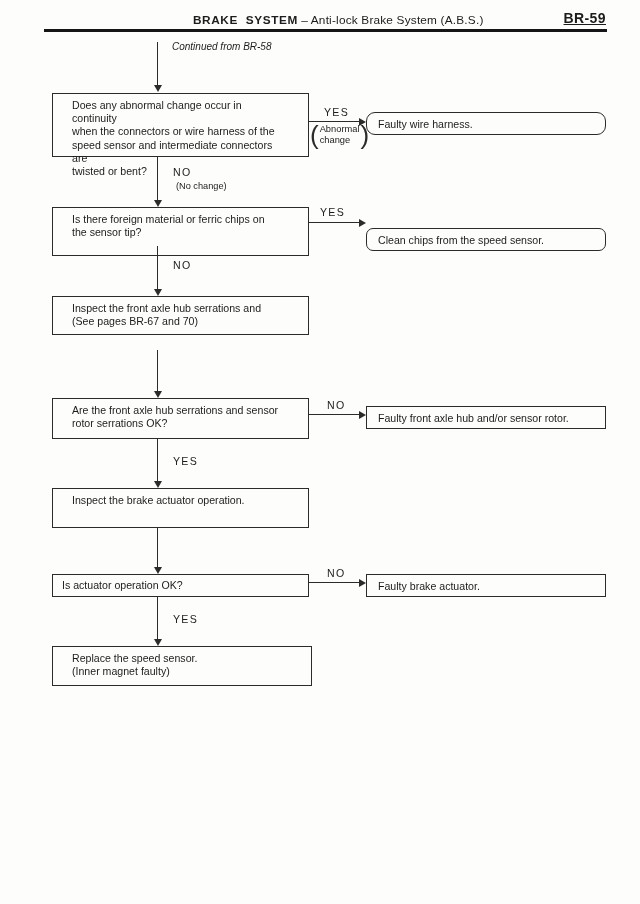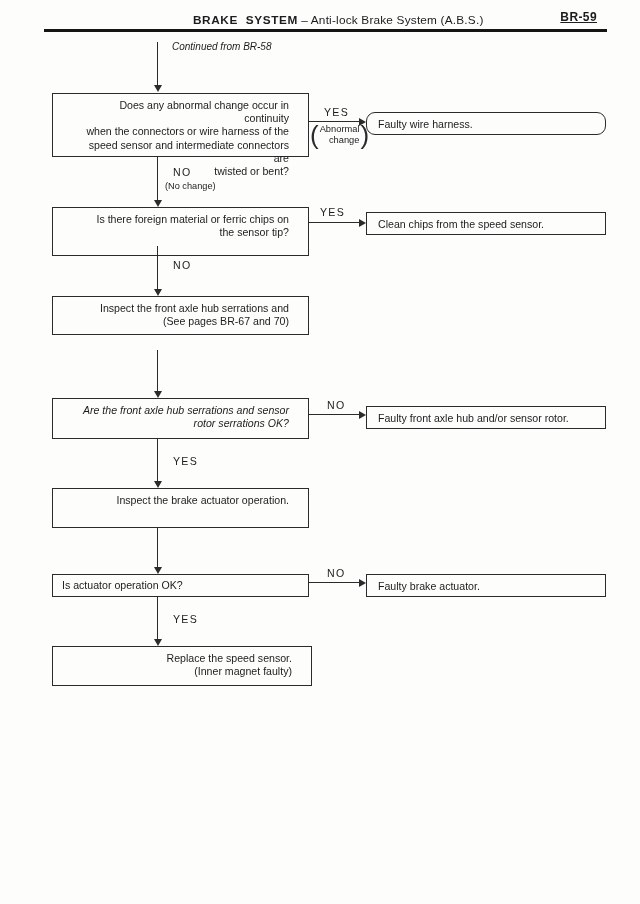--- a/index.html
+++ b/index.html
@@ -4,32 +4,31 @@
 <style>
   html,body{margin:0;padding:0;background:#e8e8e8;}
   #page{
     position:relative;
     width:640px;height:904px;
     margin:0 auto;
     background:#fdfdfc;
     font-family:"Liberation Sans", sans-serif;
     color:#1c1c1c;
     overflow:hidden;
-    text-align:right;
   }
   
   .hdr-title{
     position:absolute;left:193px;top:13px;
     font-size:11.8px;white-space:nowrap;
   }
   .hdr-title .b{font-weight:bold;letter-spacing:.6px;word-spacing:4px;}
   .hdr-title .r{font-weight:500;letter-spacing:.2px;}
   .hdr-page{
-    position:absolute;right:43px;top:10px;
-    font-size:12px;font-weight:bold;letter-spacing:.4px;text-decoration:underline;
+    position:absolute;right:34px;top:10px;
+    font-size:14px;font-weight:bold;letter-spacing:.4px;text-decoration:underline;
   }
   .hdr-rule{
     position:absolute;left:44px;top:29px;width:563px;height:2.6px;
     background:#151515;
   }
   
   .box{
     position:absolute;
     border:1.4px solid #2b2b2b;
     background:#fdfdfc;
@@ -104,47 +103,47 @@
 change</span>
     <span class="paren">)</span>
   </div>
   <div class="rbox" style="top:112px;border-radius:9px;">
     <span>Faulty wire harness.</span>
   </div>
 
   <div class="vline" style="left:157px;top:157px;height:44px;"></div>
   <div class="arr-down" style="left:153.5px;top:200px;"></div>
   <div class="lbl" style="left:173px;top:166px;">NO</div>
-  <div class="note" style="left:165px;top:181px;">(No change)</div>
+  <div class="note" style="left:176px;top:181px;">(No change)</div>
 
   <div class="box" style="left:52px;top:207px;width:257px;height:49px;">
     <div>Is there foreign material or ferric chips on</div>
     <div>the sensor tip?</div>
   </div>
 
   <div class="lbl" style="left:320px;top:206px;">YES</div>
   <div class="hline" style="left:309px;top:222px;width:51px;"></div>
   <div class="arr-right" style="left:359px;top:219px;"></div>
-  <div class="rbox" style="top:212px;">
+  <div class="rbox" style="top:228px;border-radius:7px;">
     <span>Clean chips from the speed sensor.</span>
   </div>
 
   <div class="vline" style="left:157px;top:246px;height:44px;"></div>
   <div class="arr-down" style="left:153.5px;top:289px;"></div>
   <div class="lbl" style="left:173px;top:259px;">NO</div>
 
   <div class="box" style="left:52px;top:296px;width:257px;height:39px;">
     <div>Inspect the front axle hub serrations and</div>
     <div>(See pages BR-67 and 70)</div>
   </div>
 
   <div class="vline" style="left:157px;top:350px;height:42px;"></div>
   <div class="arr-down" style="left:153.5px;top:391px;"></div>
 
-  <div class="box" style="left:52px;top:398px;width:257px;height:41px;font-style:italic;">
+  <div class="box" style="left:52px;top:398px;width:257px;height:41px;">
     <div>Are the front axle hub serrations and sensor</div>
     <div>rotor serrations OK?</div>
   </div>
 
   <div class="lbl" style="left:327px;top:399px;">NO</div>
   <div class="hline" style="left:309px;top:414px;width:51px;"></div>
   <div class="arr-right" style="left:359px;top:411px;"></div>
   <div class="rbox" style="top:406px;">
     <span>Faulty front axle hub and/or sensor rotor.</span>
   </div>

